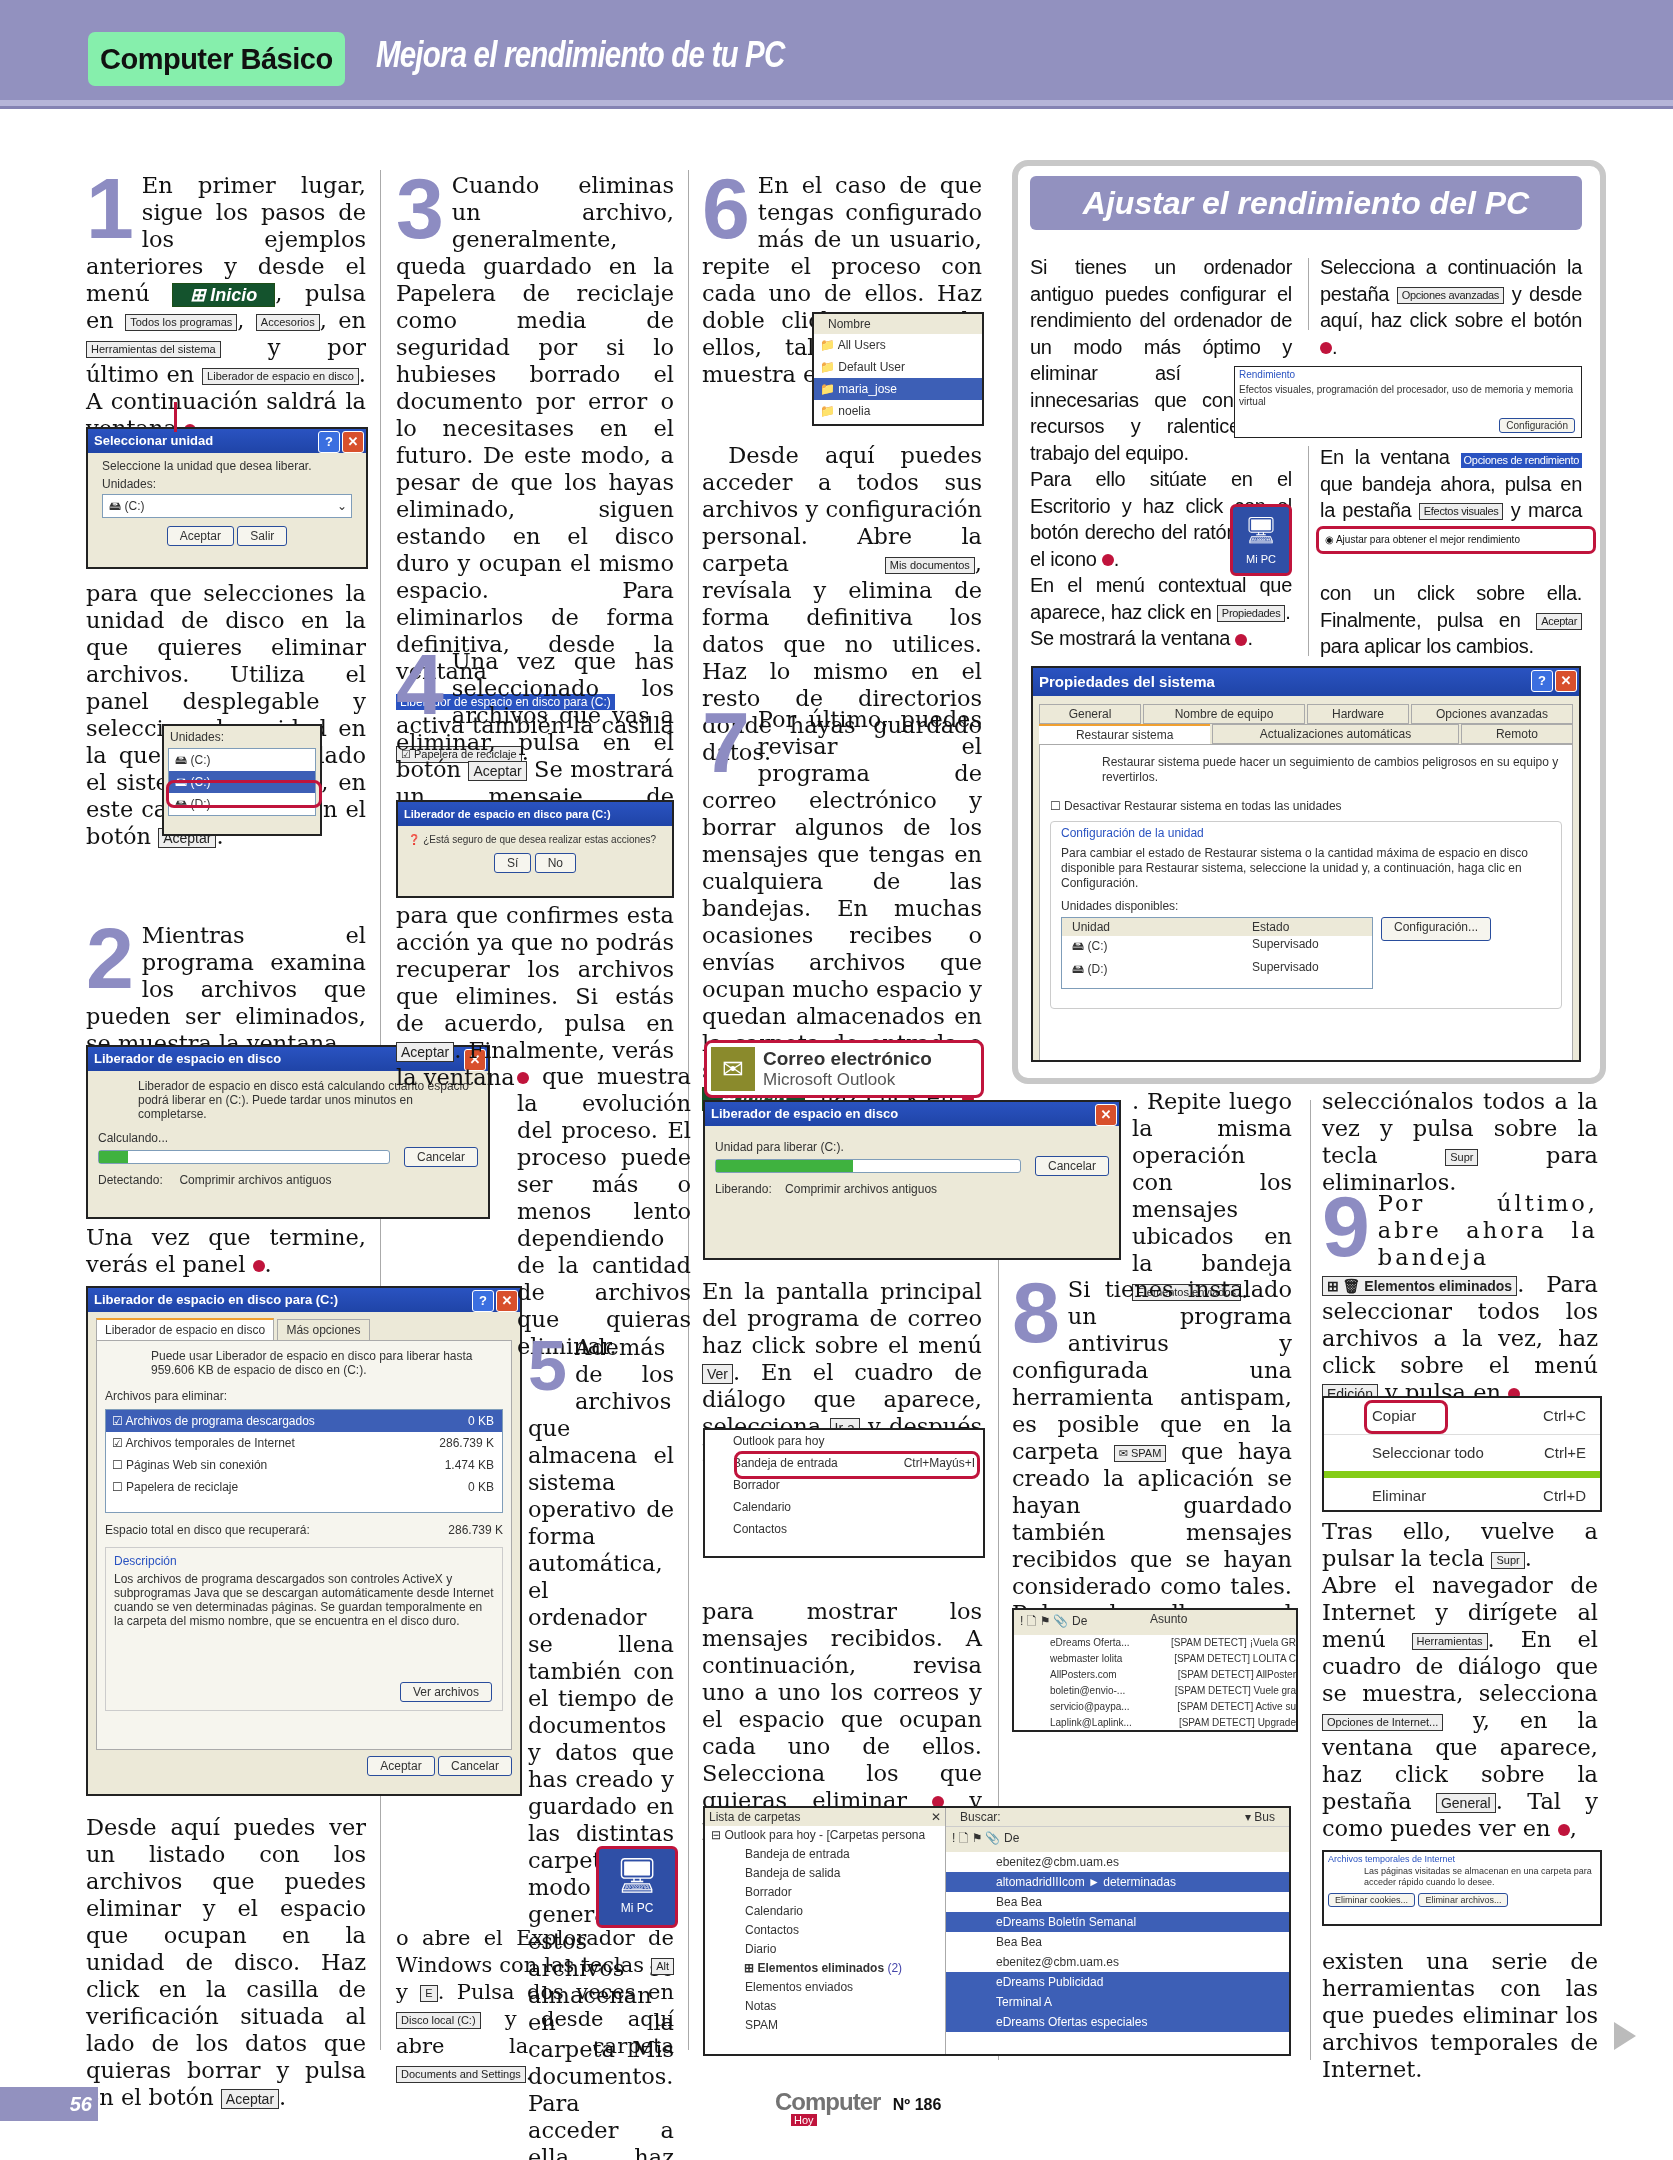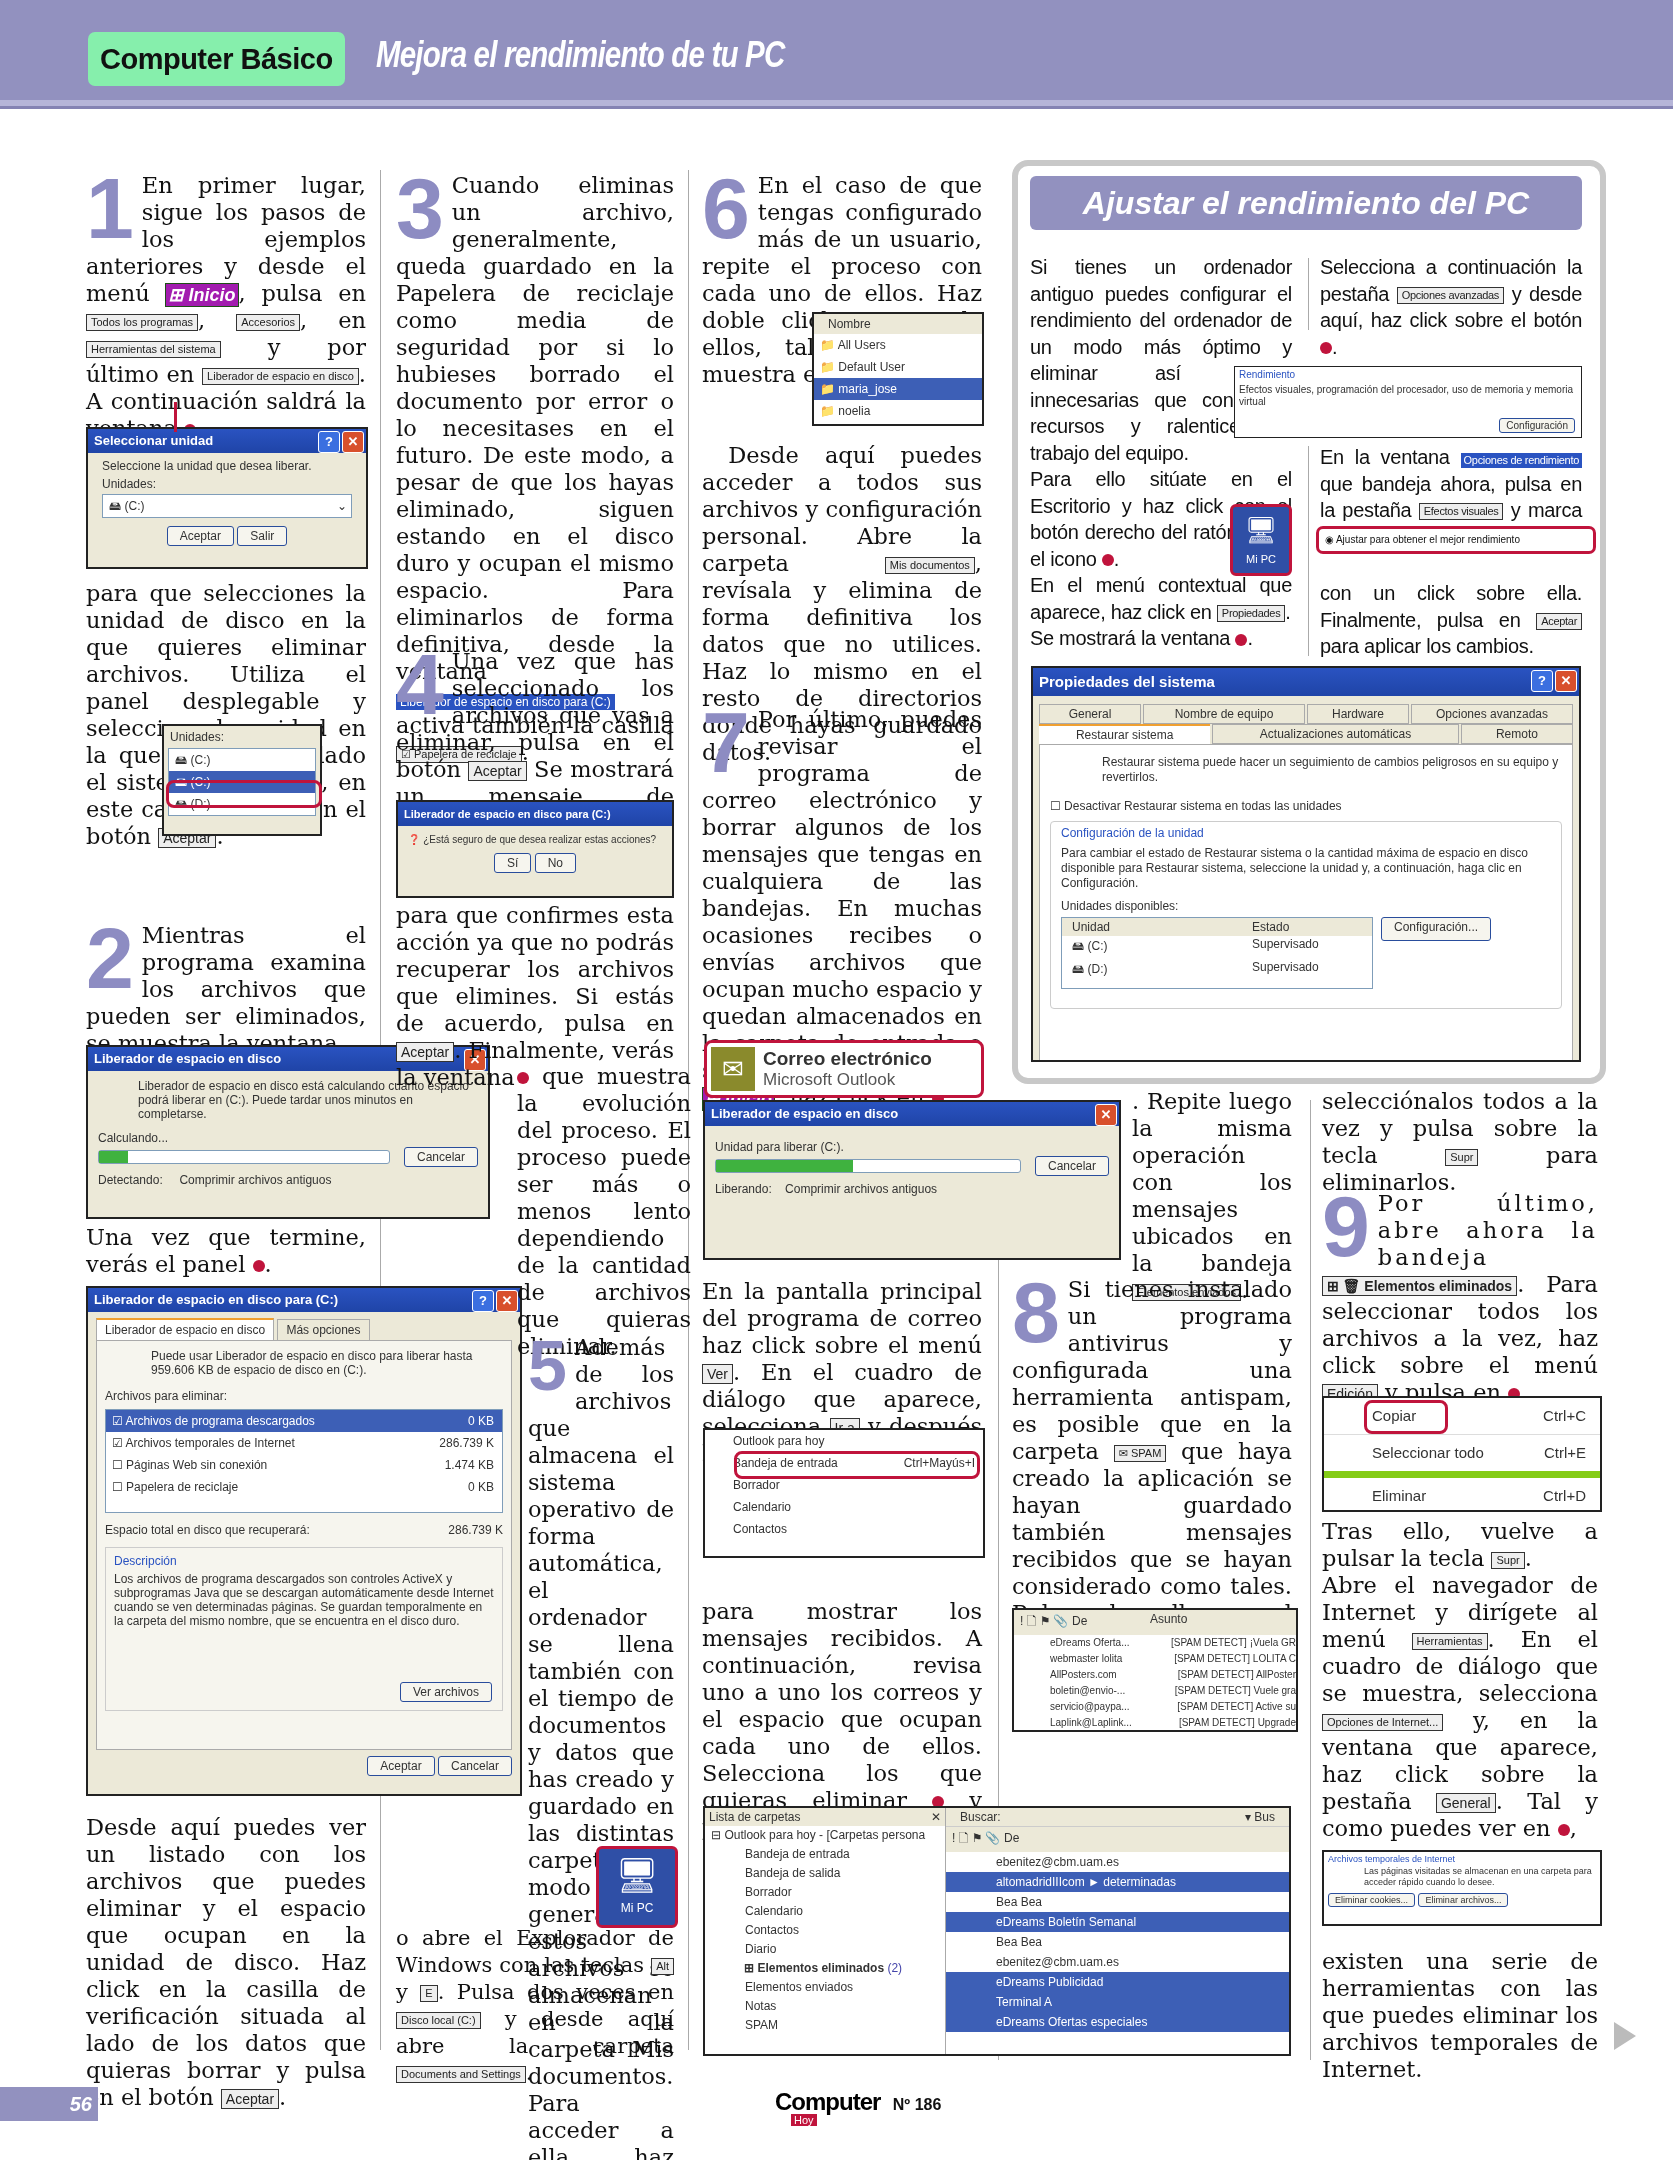--- a/index.html
+++ b/index.html
@@ -8,21 +8,21 @@
   .header{left:0;top:0;width:1673px;height:100px;background:#9291bf;}
   .header-line{left:0;top:100px;width:1673px;height:6px;background:#b6b5d8;border-bottom:3px solid #8583b3;}
   .badge{left:88px;top:32px;height:46px;padding:4px 12px;background:#86efac;border-radius:7px;font-family:"Liberation Sans",sans-serif;font-weight:bold;font-size:29px;line-height:46px;color:#111;letter-spacing:-0.5px;}
   .title{left:376px;top:34px;font-family:"Liberation Sans",sans-serif;font-weight:bold;font-style:italic;font-size:36px;color:#fff;letter-spacing:-1px;transform:scaleX(0.82);transform-origin:left top;}
   .col{position:absolute;font-size:22.5px;line-height:27px;text-align:justify;hyphens:auto;}
   .col p{margin:0;}
   .big{float:left;font-family:"Liberation Sans",sans-serif;font-weight:bold;font-size:86px;line-height:64px;color:#8d8cc2;margin:4px 8px 0 0;height:62px;}
   .vsep{position:absolute;width:1px;background:#aaa;}
   .kbtn{display:inline-block;border:1px solid #333;background:#eee;font-family:"Liberation Sans",sans-serif;font-size:14px;line-height:18px;padding:0 4px;vertical-align:middle;color:#222;}
   .kbtn.sm{font-size:11px;line-height:15px;}
-  .inicio{display:inline-block;background:#a21caf;color:#fff;font-family:"Liberation Sans",sans-serif;font-style:italic;font-weight:bold;font-size:18px;line-height:22px;padding:0 2px;border:1px solid #1e4e17;vertical-align:middle;}
+  .inicio{display:inline-block;background:#14532d;color:#fff;font-family:"Liberation Sans",sans-serif;font-style:italic;font-weight:bold;font-size:18px;line-height:22px;padding:0 17px;border:1px solid #1e4e17;vertical-align:middle;}
   .dot{display:inline-block;width:12px;height:12px;border-radius:50%;background:#c0143c;vertical-align:middle;}
   .win{position:absolute;background:#ece9d8;border:2px solid #222;font-family:"Liberation Sans",sans-serif;font-size:12px;color:#333;overflow:hidden;}
   .wtitle{background:linear-gradient(#2a53c1,#1f44a7);color:#fff;font-weight:bold;font-size:13px;height:24px;line-height:24px;padding-left:6px;position:relative;}
   .wtitle .x{position:absolute;right:2px;top:2px;width:20px;height:20px;background:#d8502c;border:1px solid #fff;border-radius:3px;color:#fff;text-align:center;line-height:20px;font-size:13px;}
   .wtitle .q{position:absolute;right:26px;top:2px;width:20px;height:20px;background:#3b6fe0;border:1px solid #fff;border-radius:3px;color:#fff;text-align:center;line-height:20px;font-size:13px;}
   .xpbtn{display:inline-block;border:1px solid #294d9c;border-radius:3px;background:#f6f5ee;padding:2px 12px;font-size:12px;color:#333;}
   .redbox{position:absolute;border:3px solid #c0143c;border-radius:8px;}
   .redline{position:absolute;background:#c0143c;}
   .sidebox{left:1012px;top:160px;width:582px;height:912px;border:6px solid #c8c8c8;border-radius:16px;background:#fff;}
   .sidehead{left:1030px;top:176px;width:552px;height:54px;background:#9291bf;border-radius:6px;color:#fff;font-family:"Liberation Sans",sans-serif;font-weight:bold;font-style:italic;font-size:32px;line-height:54px;text-align:center;}
@@ -405,16 +405,16 @@
   <div style="font-size:9px;padding:0 4px 0 40px;line-height:11px;">Las páginas visitadas se almacenan en una carpeta para acceder rápido cuando lo desee.</div>
   <div style="padding:4px;"><span class="xpbtn" style="font-size:9px;padding:1px 6px;">Eliminar cookies...</span> <span class="xpbtn" style="font-size:9px;padding:1px 6px;">Eliminar archivos...</span></div>
 </div>
 <div class="col" style="left:1322px;top:1948px;width:276px;">
   <p><span>existen una serie de herramientas con las que puedes eliminar los archivos temporales de Internet.</span></p>
 </div>
 
 <div class="abs arrow"></div>
 <div class="abs footer-num">56</div>
 <div class="abs" style="left:775px;top:2088px;font-family:'Liberation Sans',sans-serif;">
-  <span style="font-weight:bold;font-size:24px;letter-spacing:-1px;color:#000000;">Computer</span>
+  <span style="font-weight:bold;font-size:24px;letter-spacing:-1px;color:#737373;">Computer</span>
   <span style="font-weight:bold;font-size:16px;margin-left:8px;">Nº 186</span>
   <div style="position:absolute;left:16px;top:26px;background:#c0143c;color:#fff;font-size:11px;padding:0 3px;">Hoy</div>
 </div>
 
 </body></html>

